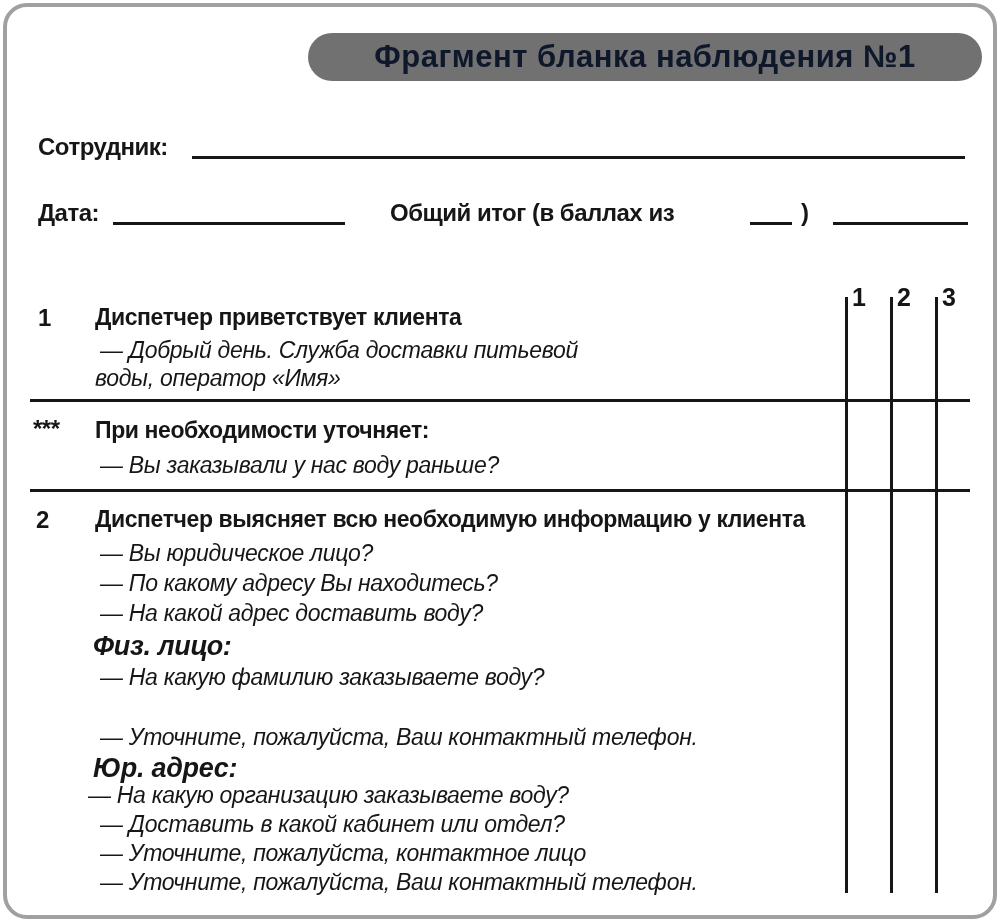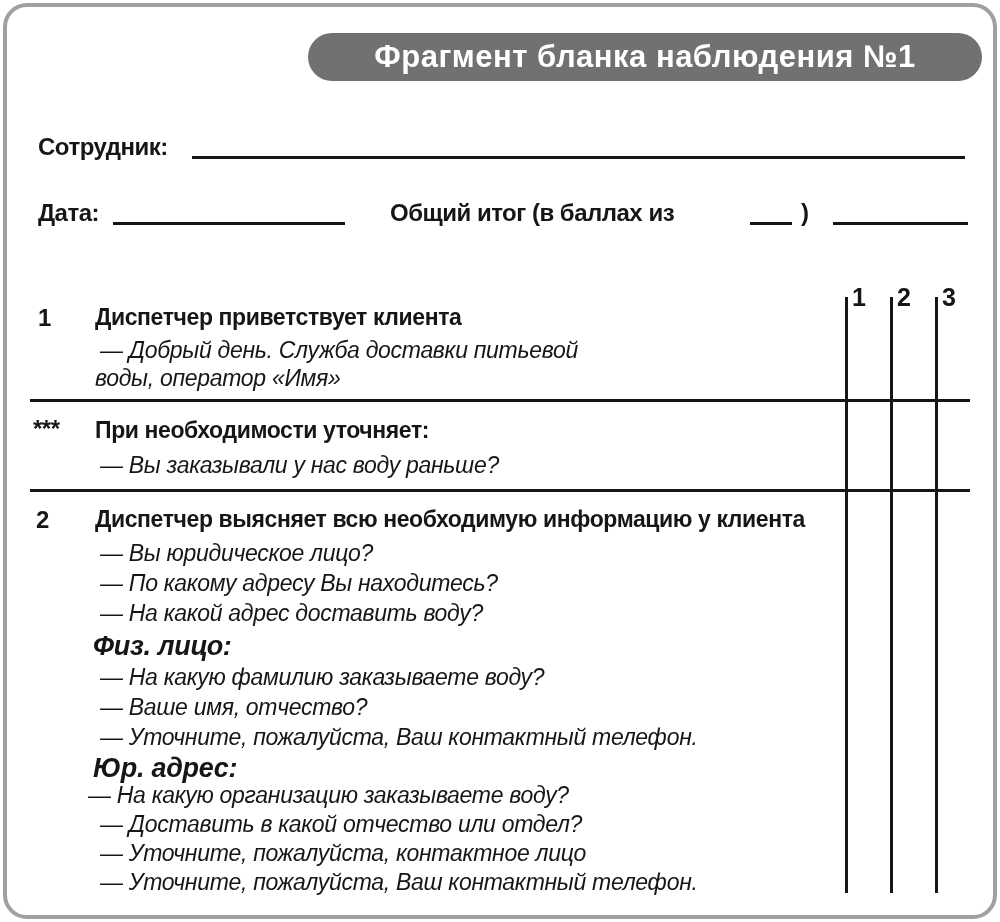--- a/index.html
+++ b/index.html
@@ -1,21 +1,21 @@
 <!DOCTYPE html>
 <html><head>
 <meta charset="utf-8">
 <style>
   html,body{margin:0;padding:0;background:#fff;}
   .page{position:relative;width:1000px;height:922px;background:#ffffff;overflow:hidden;
         font-family:"Liberation Sans",sans-serif;color:#161616;}
   .frame{position:absolute;inset:3px;border:4px solid #a0a0a0;border-radius:24px;pointer-events:none;}
   .badge{position:absolute;left:308px;top:33px;width:674px;height:48px;background:#717171;
          border-radius:26px;display:flex;align-items:center;justify-content:center;}
-  .badge span{color:#ffffff;font-size:31px;font-weight:700;letter-spacing:.5px;white-space:nowrap;}
+  .badge span{color:#0f172a;font-size:31px;font-weight:700;letter-spacing:.5px;white-space:nowrap;}
   .lbl{position:absolute;font-weight:700;font-size:24px;letter-spacing:-.5px;white-space:nowrap;}
   .hline{position:absolute;height:3px;background:#161616;}
   .vline{position:absolute;width:3px;background:#161616;top:297px;height:596px;}
   .sep{position:absolute;height:3px;background:#161616;left:30px;width:940px;}
   .colnum{position:absolute;font-weight:700;font-size:25px;}
   .num{position:absolute;font-weight:700;font-size:24px;letter-spacing:-.5px;}
   .title{position:absolute;font-weight:700;font-size:23px;letter-spacing:-.4px;white-space:nowrap;}
   .script{position:absolute;font-style:italic;font-size:23px;letter-spacing:-.3px;white-space:nowrap;}
   .subhead{position:absolute;font-style:italic;font-weight:700;font-size:27px;letter-spacing:-.3px;white-space:nowrap;}
 </style>
@@ -60,21 +60,20 @@
   <span class="title" style="left:95px;top:417px;">При необходимости уточняет:</span>
   <span class="script" style="left:100px;top:452px;">— Вы заказывали у нас воду раньше?</span>
 
   <span class="num" style="left:36px;top:506px;">2</span>
   <span class="title" style="left:95px;top:506px;">Диспетчер выясняет всю необходимую информацию у клиента</span>
   <span class="script" style="left:100px;top:540px;">— Вы юридическое лицо?</span>
   <span class="script" style="left:100px;top:570px;">— По какому адресу Вы находитесь?</span>
   <span class="script" style="left:100px;top:600px;">— На какой адрес доставить воду?</span>
   <span class="subhead" style="left:93px;top:631px;">Физ. лицо:</span>
   <span class="script" style="left:100px;top:664px;">— На какую фамилию заказываете воду?</span>
-  <span class="script" style="left:100px;top:694px;">— Ваше имя, отчество?</span>
   <span class="script" style="left:100px;top:724px;">— Уточните, пожалуйста, Ваш контактный телефон.</span>
   <span class="subhead" style="left:93px;top:753px;">Юр. адрес:</span>
   <span class="script" style="left:88px;top:782px;">— На какую организацию заказываете воду?</span>
-  <span class="script" style="left:100px;top:811px;">— Доставить в какой отчество или отдел?</span>
+  <span class="script" style="left:100px;top:811px;">— Доставить в какой кабинет или отдел?</span>
   <span class="script" style="left:100px;top:840px;text-align:center;">— Уточните, пожалуйста, контактное лицо</span>
   <span class="script" style="left:100px;top:869px;">— Уточните, пожалуйста, Ваш контактный телефон.</span>
 
 </div>
 
 </body></html>

